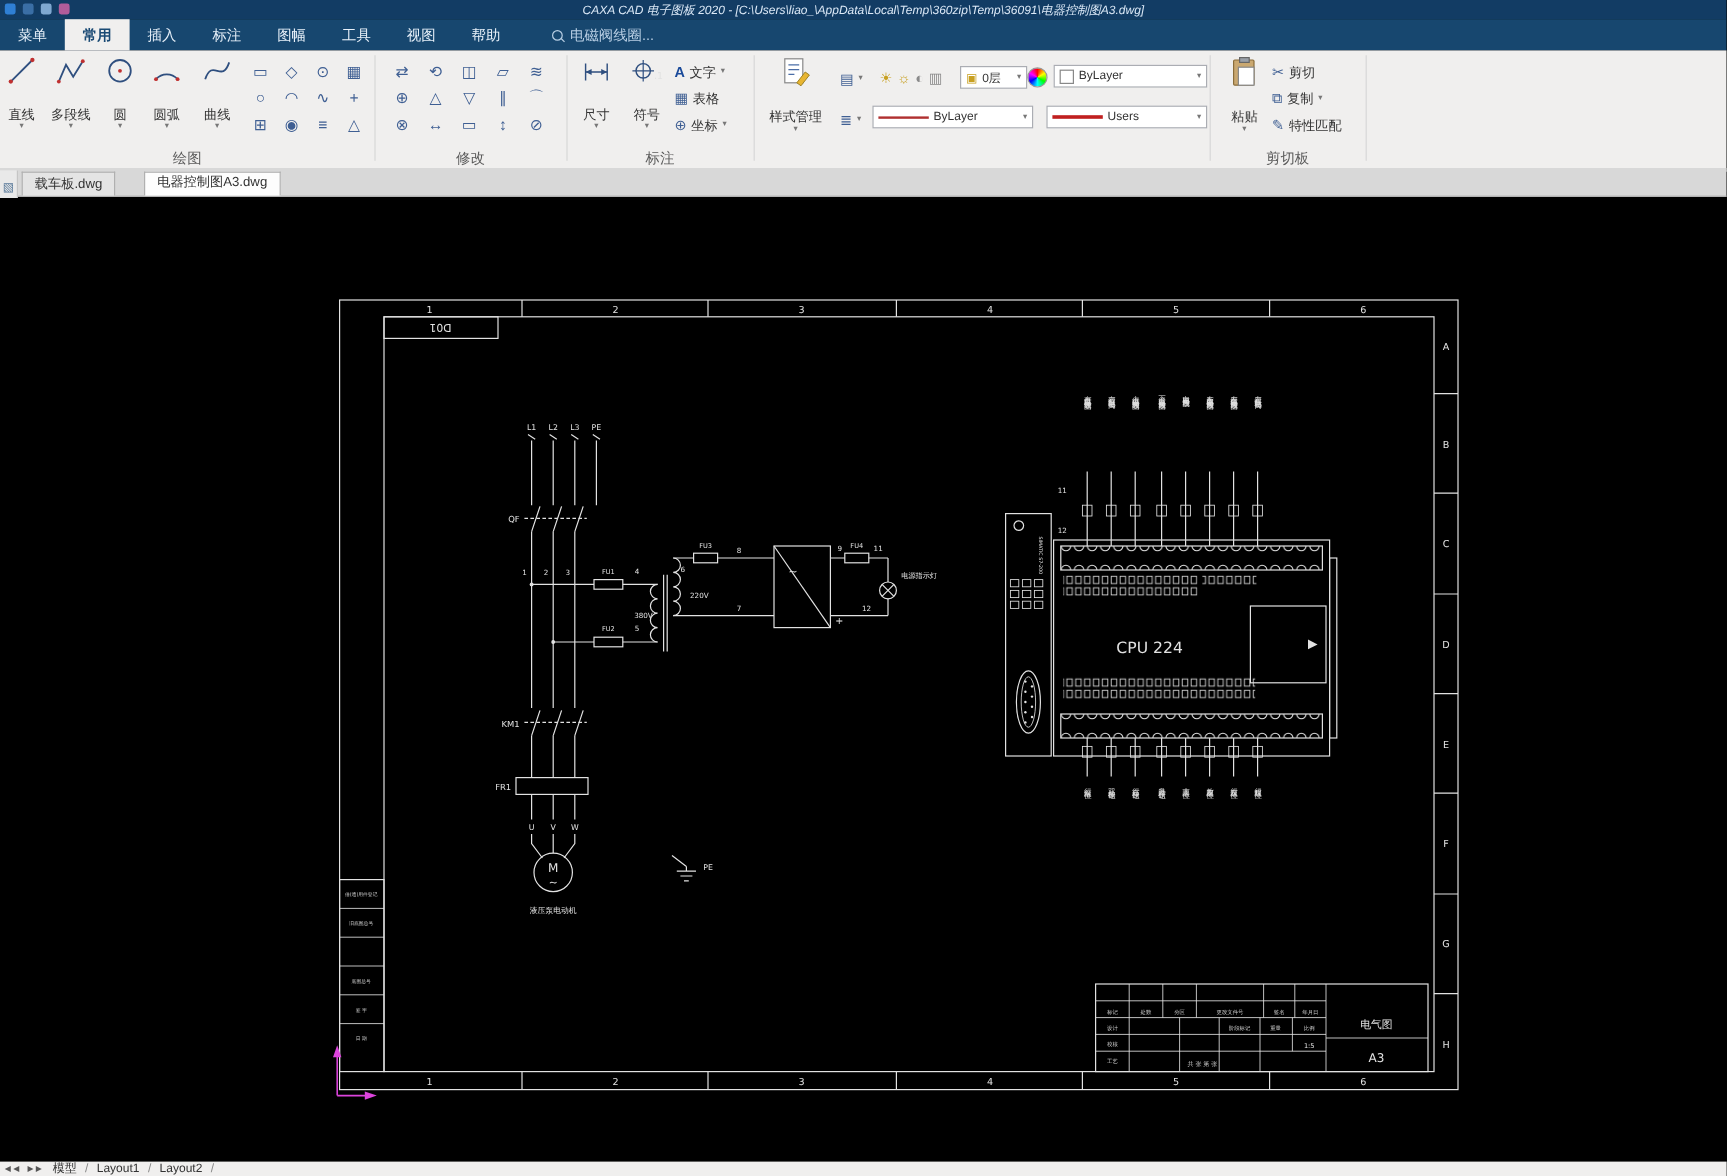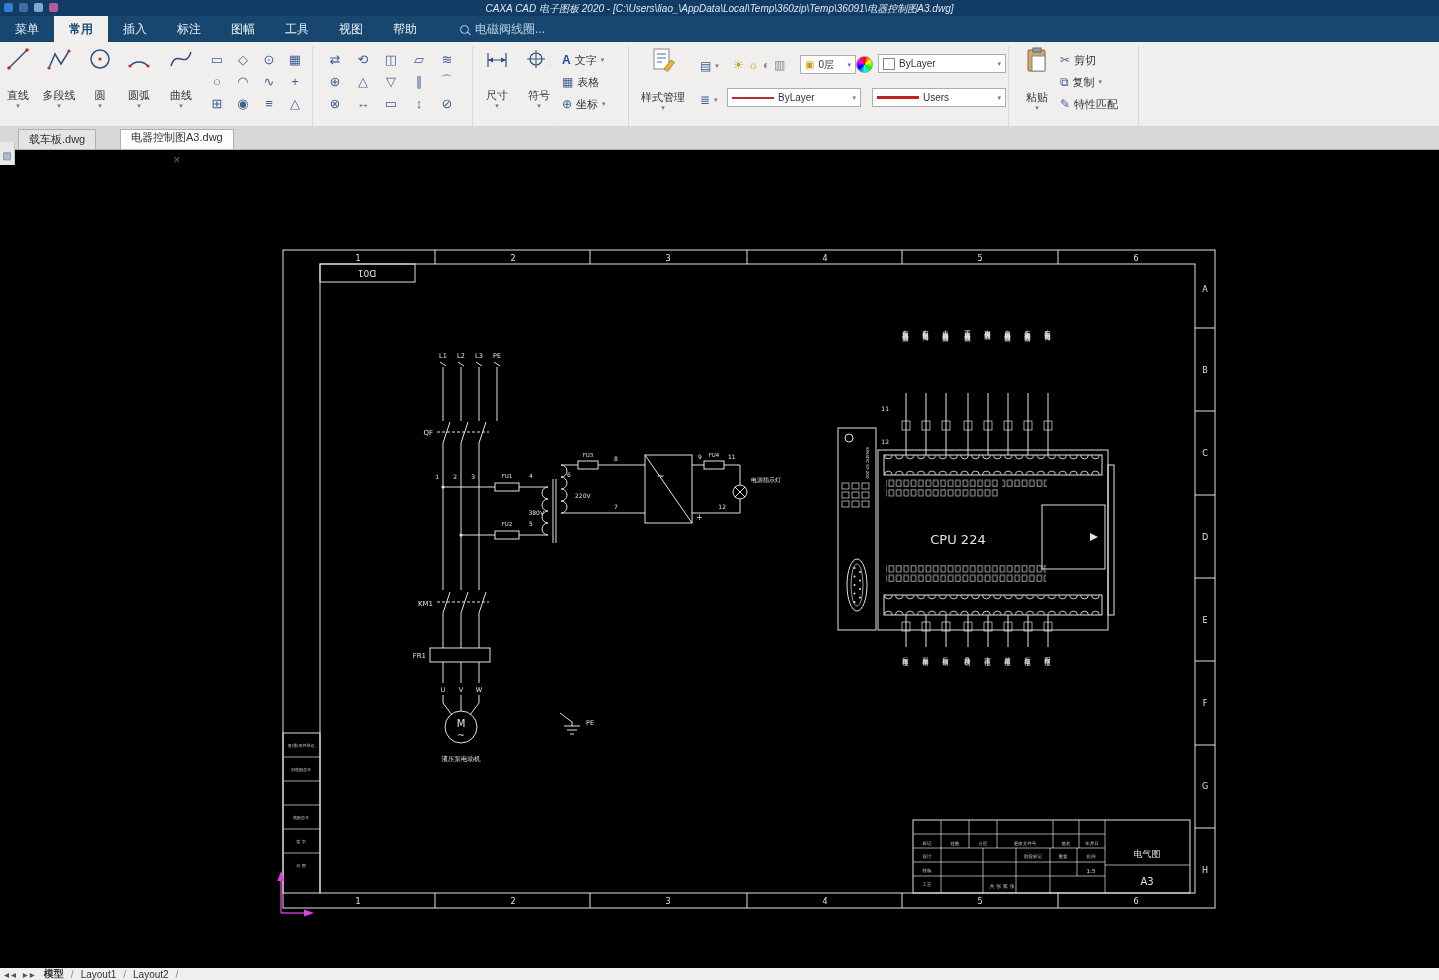--- a/index.html
+++ b/index.html
@@ -27,37 +27,37 @@
   .igrid span{width:26px;height:22px;display:flex;align-items:center;justify-content:center;}
   .rowbtn{position:absolute;display:flex;align-items:center;gap:4px;font-size:11px;color:#333;height:20px;white-space:nowrap;}
   .rowbtn .ric{color:#3f5f93;font-size:12px;}
   .dd{position:absolute;height:17px;border:1px solid #abadb3;background:#fff;display:flex;align-items:center;font-size:10px;color:#333;padding:0 4px;gap:4px;white-space:nowrap;}
   .dd .caret{margin-left:auto;}
   .swatch{width:10px;height:10px;border:1px solid #888;background:#fff;}
   .lsample{height:2px;background:#b03030;flex:0 0 42px;}
   .wheel{position:absolute;width:15px;height:15px;border-radius:50%;background:conic-gradient(#f00,#ff0,#0f0,#0ff,#00f,#f0f,#f00);border:1px solid #999;}
   .bulbs{position:absolute;display:flex;gap:4px;font-size:12px;color:#c8a021;}
   
-  .tabbar{position:absolute;left:0;top:126px;width:1439px;height:23px;background:#d8d8d8;border-bottom:1px solid #b5b5b5;}
+  .tabbar{position:absolute;left:0;top:140px;width:1439px;height:23px;background:#d8d8d8;border-bottom:1px solid #b5b5b5;}
   .dtab{position:absolute;top:3px;height:19px;display:flex;align-items:center;padding:0 10px;font-size:11px;color:#333;background:#e4e4e4;border:1px solid #b0b0b0;border-bottom:none;gap:8px;}
   .dtab.active{background:#fdfdfd;flex-direction:column;}
   .dtab .close{color:#666;font-size:12px;cursor:default;}
   
   .leftstrip{position:absolute;left:0;top:142px;width:14px;height:120px;background:#e9e9e9;border-right:1px solid #c5c5c5;display:flex;flex-direction:column;align-items:center;gap:12px;padding-top:8px;color:#5a7a9a;font-size:10px;}
   
   .canvas{position:absolute;left:0;top:165px;width:1439px;height:803px;background:#000;}
   svg text{fill:#e2e2e2;font-family:"DejaVu Sans",sans-serif;}
   .w{stroke:#e2e2e2;fill:none;stroke-width:1;}
   .w7{stroke:#e2e2e2;fill:none;stroke-width:0.7;}
   .vtext{writing-mode:vertical-rl;text-orientation:upright;font-size:6px;letter-spacing:1px;}
   .tiny{fill:#cfcfcf;}
   
   .statusbar{position:absolute;left:0;top:968px;width:1439px;height:12px;background:#f0efee;display:flex;align-items:center;gap:7px;font-size:10px;color:#333;padding-left:4px;}
   .statusbar .navs{color:#555;letter-spacing:2px;}
-  .statusbar .stab.active{font-weight:bold;text-align:center;}
+  .statusbar .stab.active{font-weight:normal;text-align:center;}
   .statusbar .slash{color:#888;}
 </style>
 </head>
 <body>
 
 <div id="app">
 
   <div class="titlebar">
     <div class="tb-icons">
       <span class="tbi" style="background:#2f7fd4"></span>

